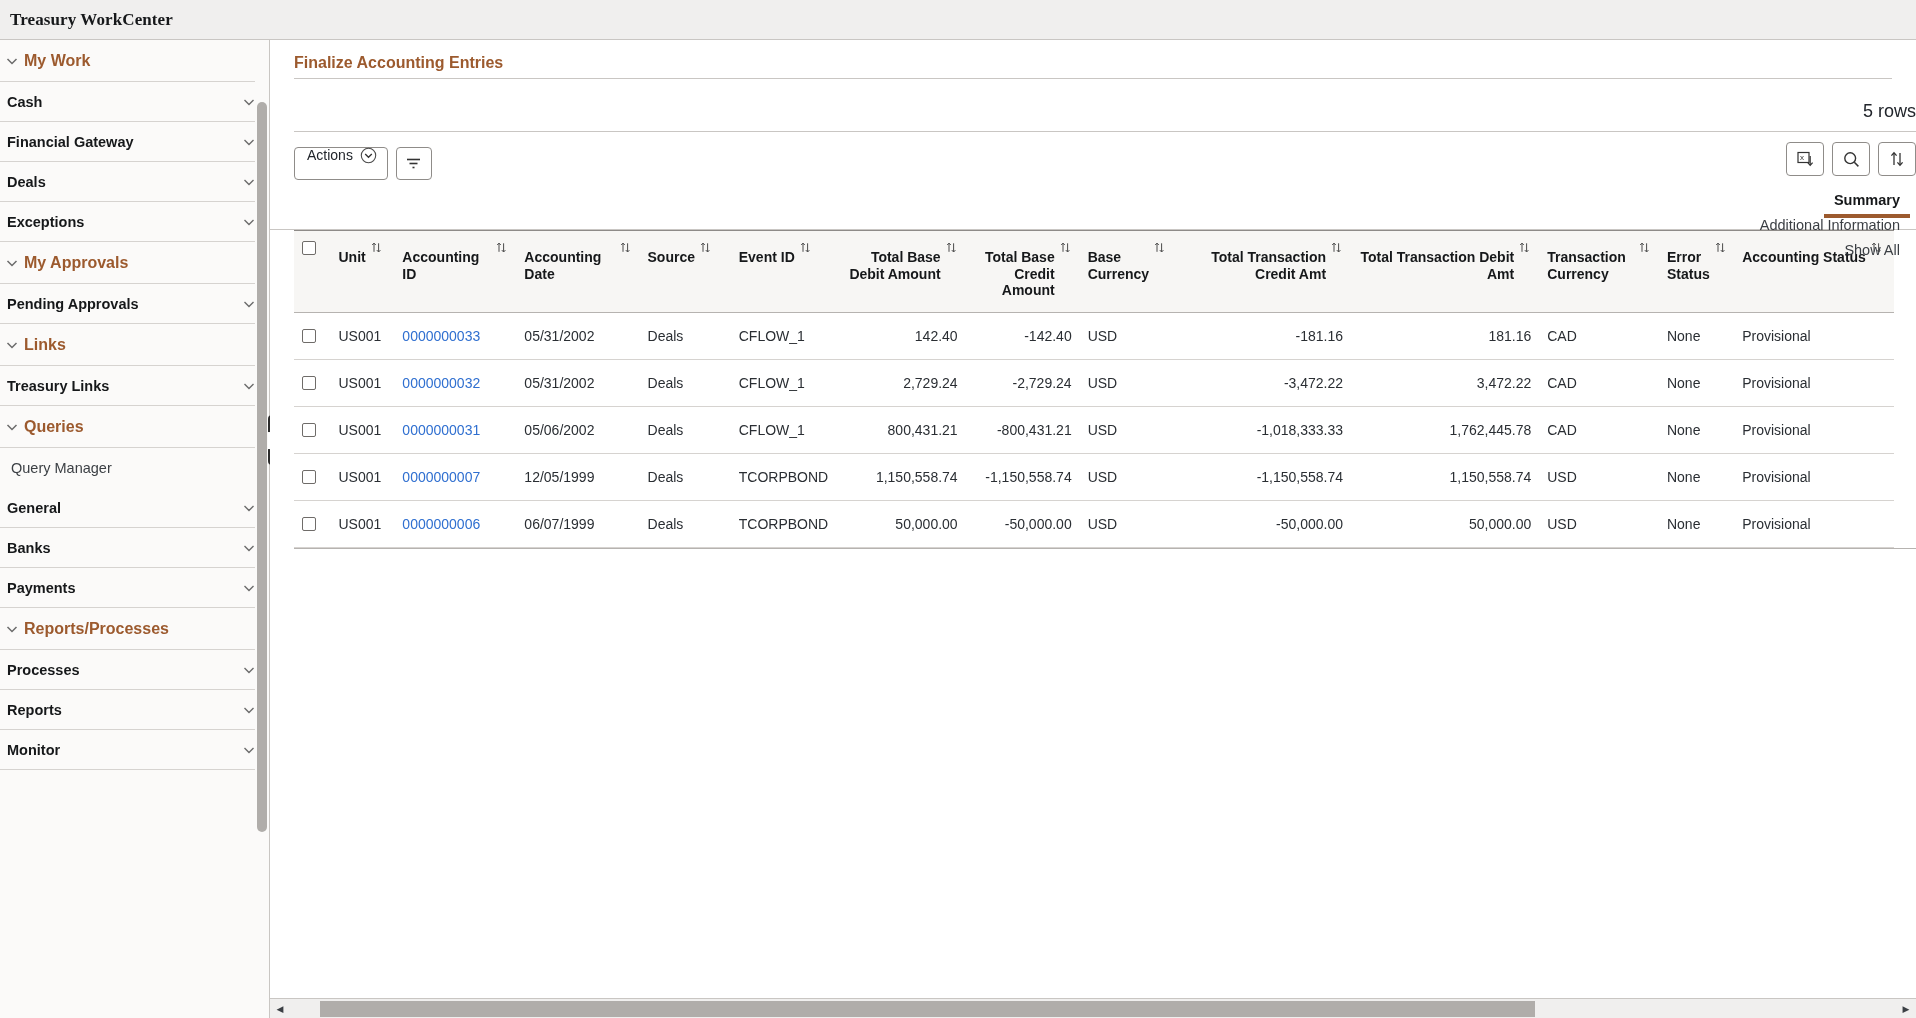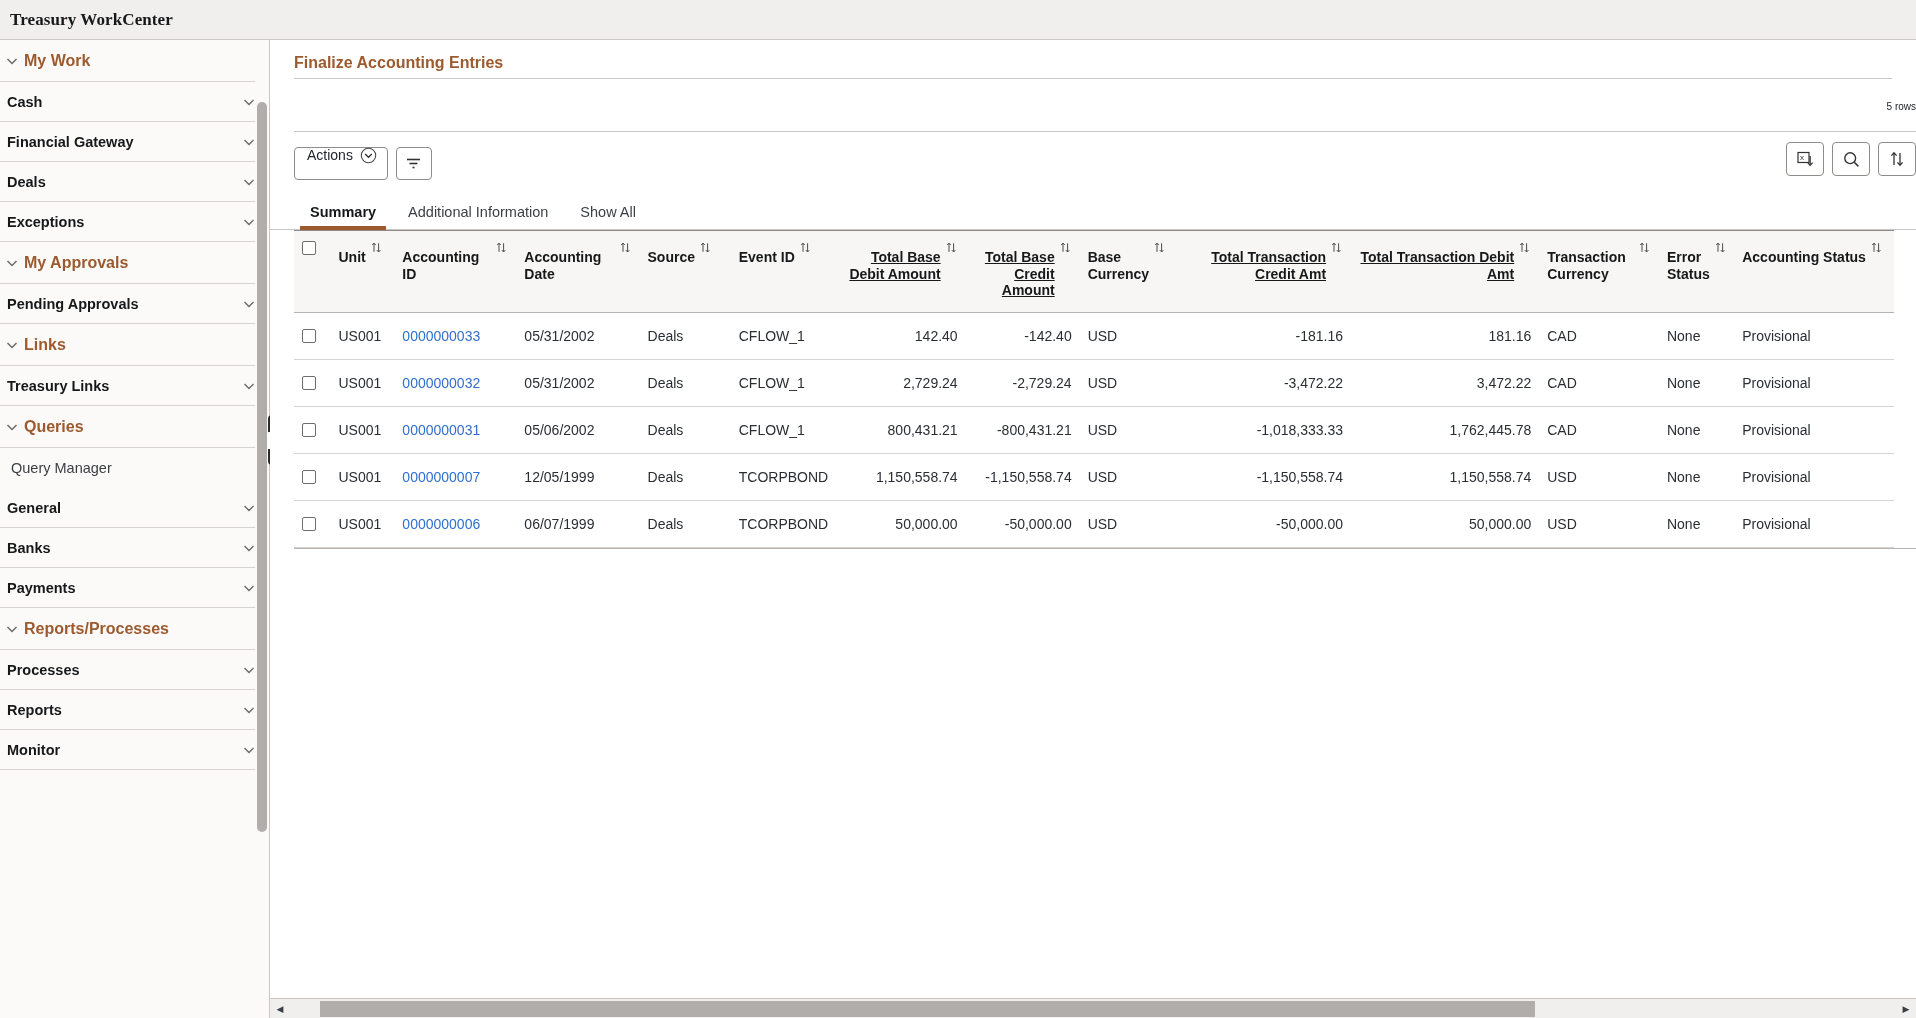--- a/index.html
+++ b/index.html
@@ -172,21 +172,21 @@
     margin: 0 24px 0 24px;
   }
 
   .rows-count-row {
     text-align: right;
     padding: 24px 0px 4px 0;
     position: relative;
     height: 52px;
   }
   .rows-count {
-    font-size: 10px;
+    font-size: 18px;
     color: #21252b;
     position: absolute;
     right: 0px;
     top: 22px;
     white-space: nowrap;
   }
   .rule-under-rows {
     border-bottom: 1px solid #c9c6c3;
     margin-left: 24px;
   }
@@ -228,20 +228,21 @@
   }
   .toolbar-right .btn-icon { width: 38px; height: 34px; }
 
   
   .tabs {
     display: flex;
     align-items: flex-end;
     padding-left: 24px;
     border-bottom: 1px solid #c9c6c3;
     height: 38px;
+    flex-direction: column;
   }
   .tab {
     font-size: 14.5px;
     color: #3b3f44;
     padding: 0 16px 9px 16px;
     cursor: pointer;
     position: relative;
   }
   .tab.active {
     font-weight: bold;
@@ -280,21 +281,21 @@
     text-align: left;
     height: 82px;
     line-height: 1.18;
   }
   table.grid thead th.num { text-align: right; }
   .th-inner {
     display: flex;
     align-items: flex-start;
     gap: 4px;
   }
-  .th-inner.right { justify-content: flex-start; text-decoration: underline; }
+  .th-inner.right { justify-content: flex-start; }
   .th-label { display: block; margin-top: 8px; }
   .sort-ico {
     font-size: 12px;
     color: #4a4a4a;
     line-height: 1.5;
     flex: 0 0 auto;
     letter-spacing: -1px;
     white-space: nowrap;
   }
   table.grid tbody td {

